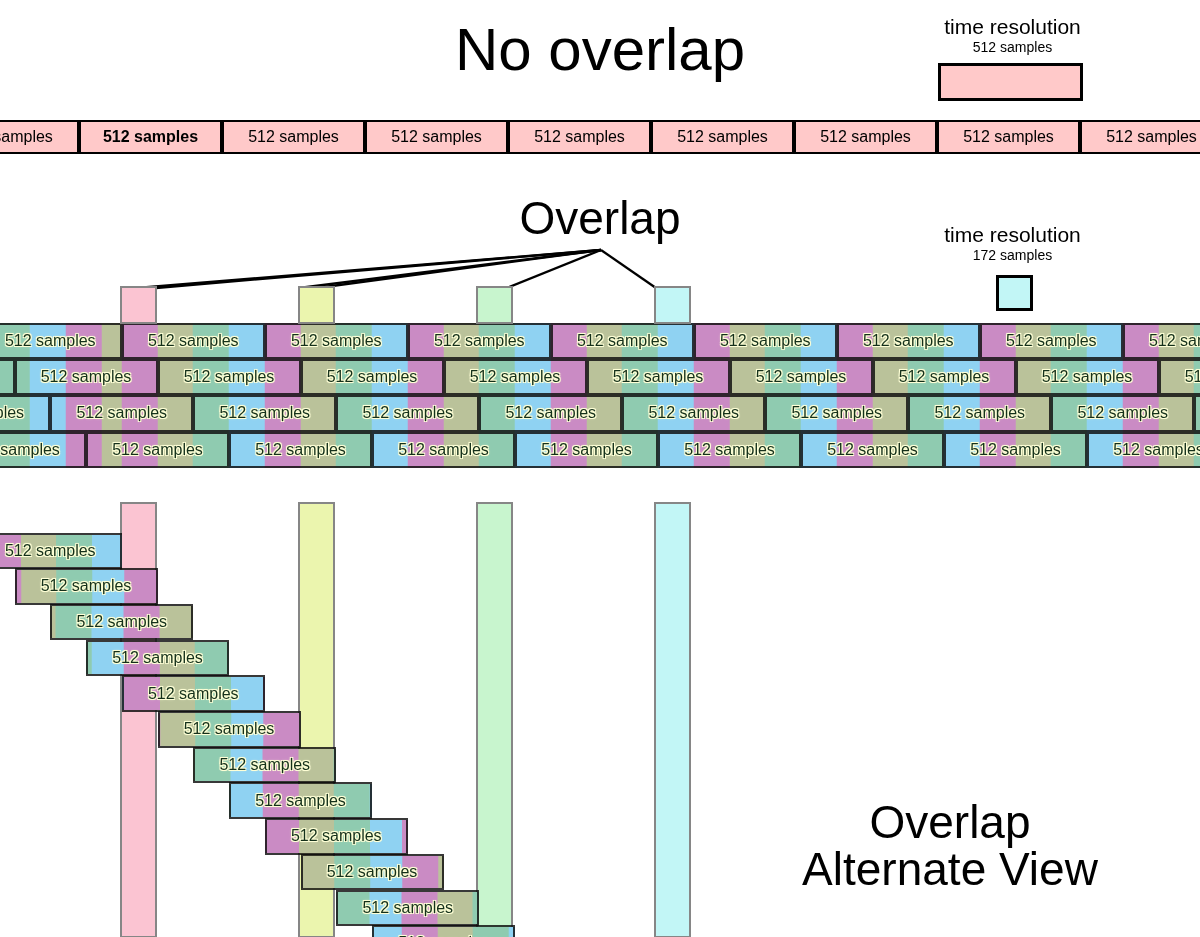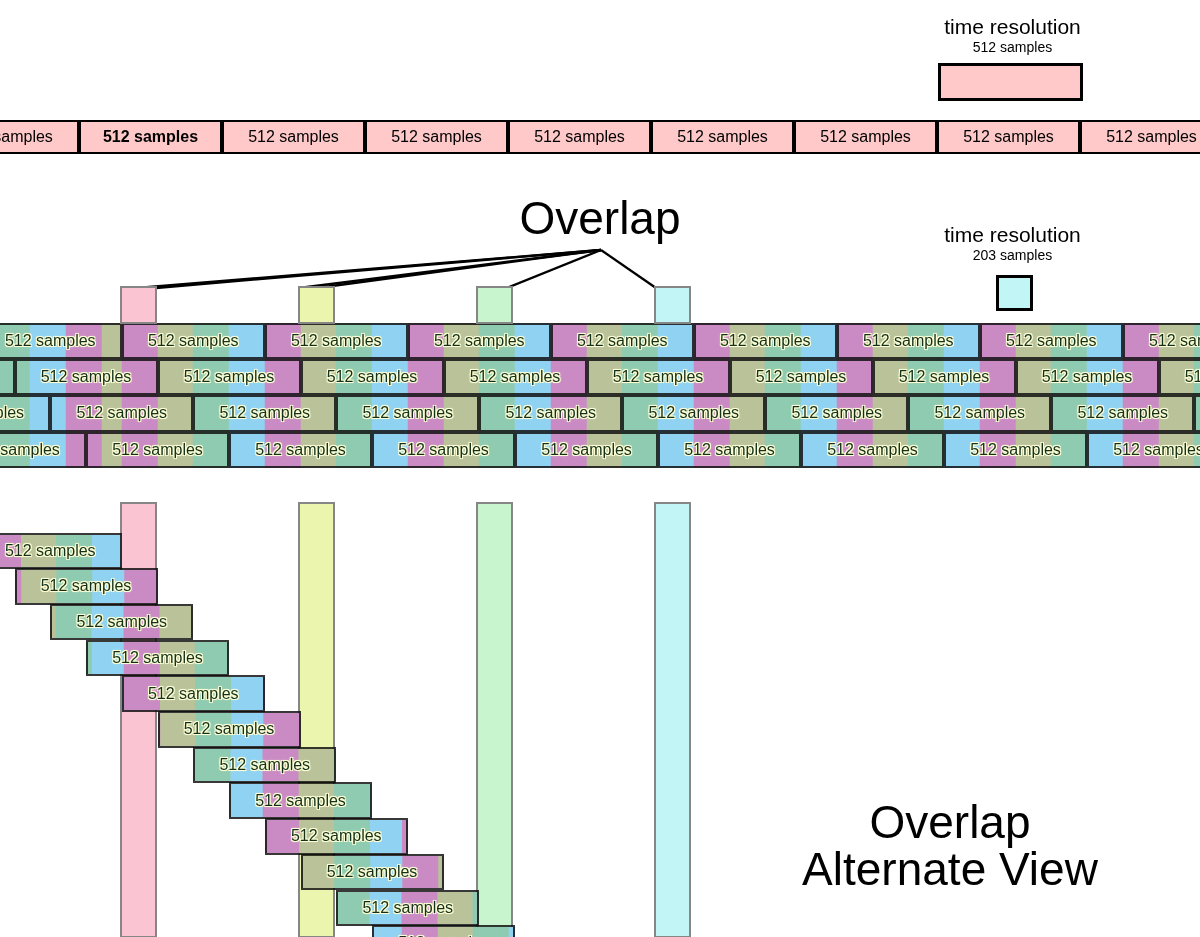--- a/index.html
+++ b/index.html
@@ -40,20 +40,21 @@
   }
   
   .strip{position:absolute;box-sizing:border-box;border:2.5px solid #868686;}
   svg.lines{position:absolute;left:0;top:0;pointer-events:none;}
 </style>
 </head>
 <body>
 
 <div id="canvas">
 
+  <div class="abs big-title">No overlap</div>
 
   <div class="abs legend legend1">
     <div class="lg-title">time resolution</div>
     <div class="lg-sub">512 samples</div>
   </div>
   <div class="abs swatch-rect" id="swatch512" style="background: rgb(255, 201, 201);"></div>
 
   <div class="abs" id="noOverlapRow" style="left: 0px; width: 1200px; top: 120px; height: 34px;">
       <div class="pink-box" style="left: -64px; width: 143px; height: 34px; background: rgb(255, 201, 201);">512 samples</div>
       <div class="pink-box bold" style="left: 79px; width: 143px; height: 34px; background: rgb(255, 201, 201);">512 samples</div>
@@ -72,21 +73,21 @@
       <line x1="601" y1="250" x2="137" y2="288" stroke="#000" stroke-width="2.3"></line>
       <line x1="601" y1="250" x2="156" y2="288" stroke="#000" stroke-width="2.3"></line>
       <line x1="601" y1="250" x2="299" y2="288" stroke="#000" stroke-width="2.3"></line>
       <line x1="601" y1="250" x2="317" y2="288" stroke="#000" stroke-width="2.3"></line>
       <line x1="601" y1="250" x2="507" y2="288" stroke="#000" stroke-width="2.3"></line>
       <line x1="601" y1="250" x2="656" y2="288" stroke="#000" stroke-width="2.3"></line>
     </svg>
 
   <div class="abs legend legend2">
     <div class="lg-title">time resolution</div>
-    <div class="lg-sub">203 samples</div>
+    <div class="lg-sub">172 samples</div>
   </div>
   <div class="abs swatch-square" id="swatch128" style="background: rgb(194, 246, 246);"></div>
 
   <div class="abs striped" id="overlapBand" style="left: 0px; top: 322.5px; width: 1200px; height: 145.5px; background-image: repeating-linear-gradient(to right, rgb(202, 139, 196) 0px, rgb(202, 139, 196) 35.75px, rgb(186, 194, 154) 35.75px, rgb(186, 194, 154) 71.5px, rgb(143, 203, 176) 71.5px, rgb(143, 203, 176) 107.25px, rgb(143, 210, 242) 107.25px, rgb(143, 210, 242) 143px); background-position-x: 121.75px;">
       <div class="band-box" style="left: -21.25px; top: 0px; width: 143px; height: 36.375px;">
         <span class="win-label">512 samples</span>
       </div>
       <div class="band-box" style="left: 121.75px; top: 0px; width: 143px; height: 36.375px;">
         <span class="win-label">512 samples</span>
       </div>

